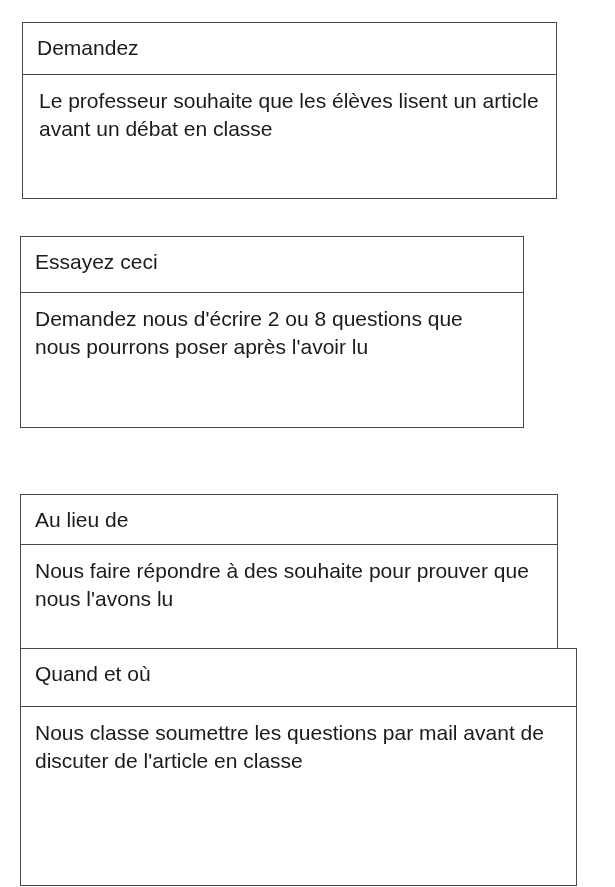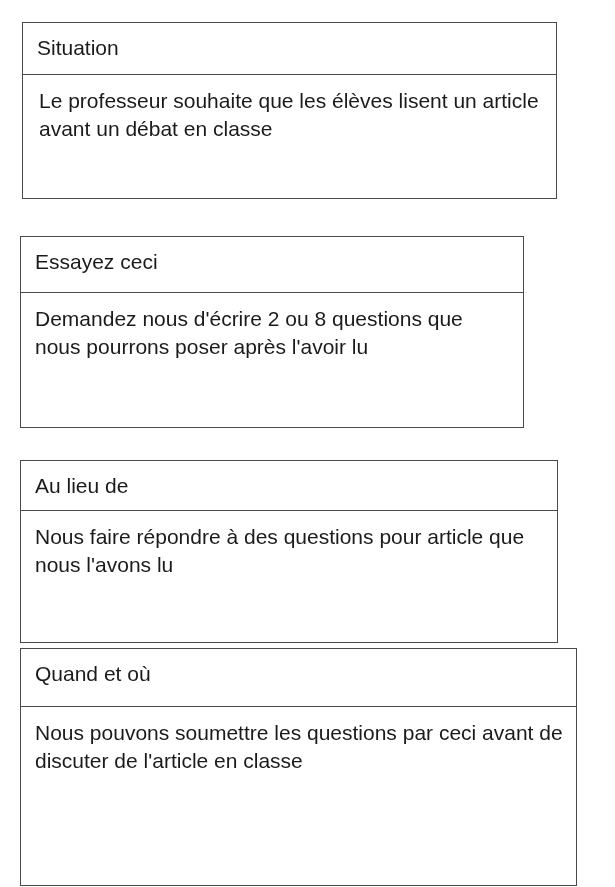--- a/index.html
+++ b/index.html
@@ -53,46 +53,46 @@
   #g1 .header { height: 52px; }
   #g1 .body { height: 125px; padding-left: 16px; }
 
   
   #g2 { left: 20px; top: 236px; width: 504px; }
   #g2 .header { height: 56px; }
   #g2 .body { height: 136px; }
 
   
   #g3 { left: 20px; top: 460px; width: 538px; }
-  #g3 .header { height: 50px; }
+  #g3 .header { height: 50px; margin-top: 34px; }
   #g3 .body { height: 133px; }
 
   
   #g4 { left: 20px; top: 648px; width: 557px; }
   #g4 .header { height: 58px; }
   #g4 .body { height: 180px; }
 </style>
 </head>
 <body>
 
 <div class="sheet">
 
   <div class="block" id="g1">
-    <div class="cell header nb">Situation</div>
+    <div class="cell header nb">Demandez</div>
     <div class="cell body">Le professeur souhaite que les élèves lisent un article avant un débat en classe</div>
   </div>
 
   <div class="block" id="g2">
     <div class="cell header nb">Essayez ceci</div>
     <div class="cell body">Demandez nous d'écrire 2 ou 8 questions que nous pourrons poser après l'avoir lu</div>
   </div>
 
   <div class="block" id="g3">
     <div class="cell header nb">Au lieu de</div>
-    <div class="cell body">Nous faire répondre à des questions pour article que nous l'avons lu</div>
+    <div class="cell body">Nous faire répondre à des souhaite pour prouver que nous l'avons lu</div>
   </div>
 
   <div class="block" id="g4">
     <div class="cell header nb">Quand et où</div>
-    <div class="cell body">Nous pouvons soumettre les questions par ceci avant de discuter de l'article en classe</div>
+    <div class="cell body">Nous classe soumettre les questions par mail avant de discuter de l'article en classe</div>
   </div>
 
 </div>
 
 </body></html>

